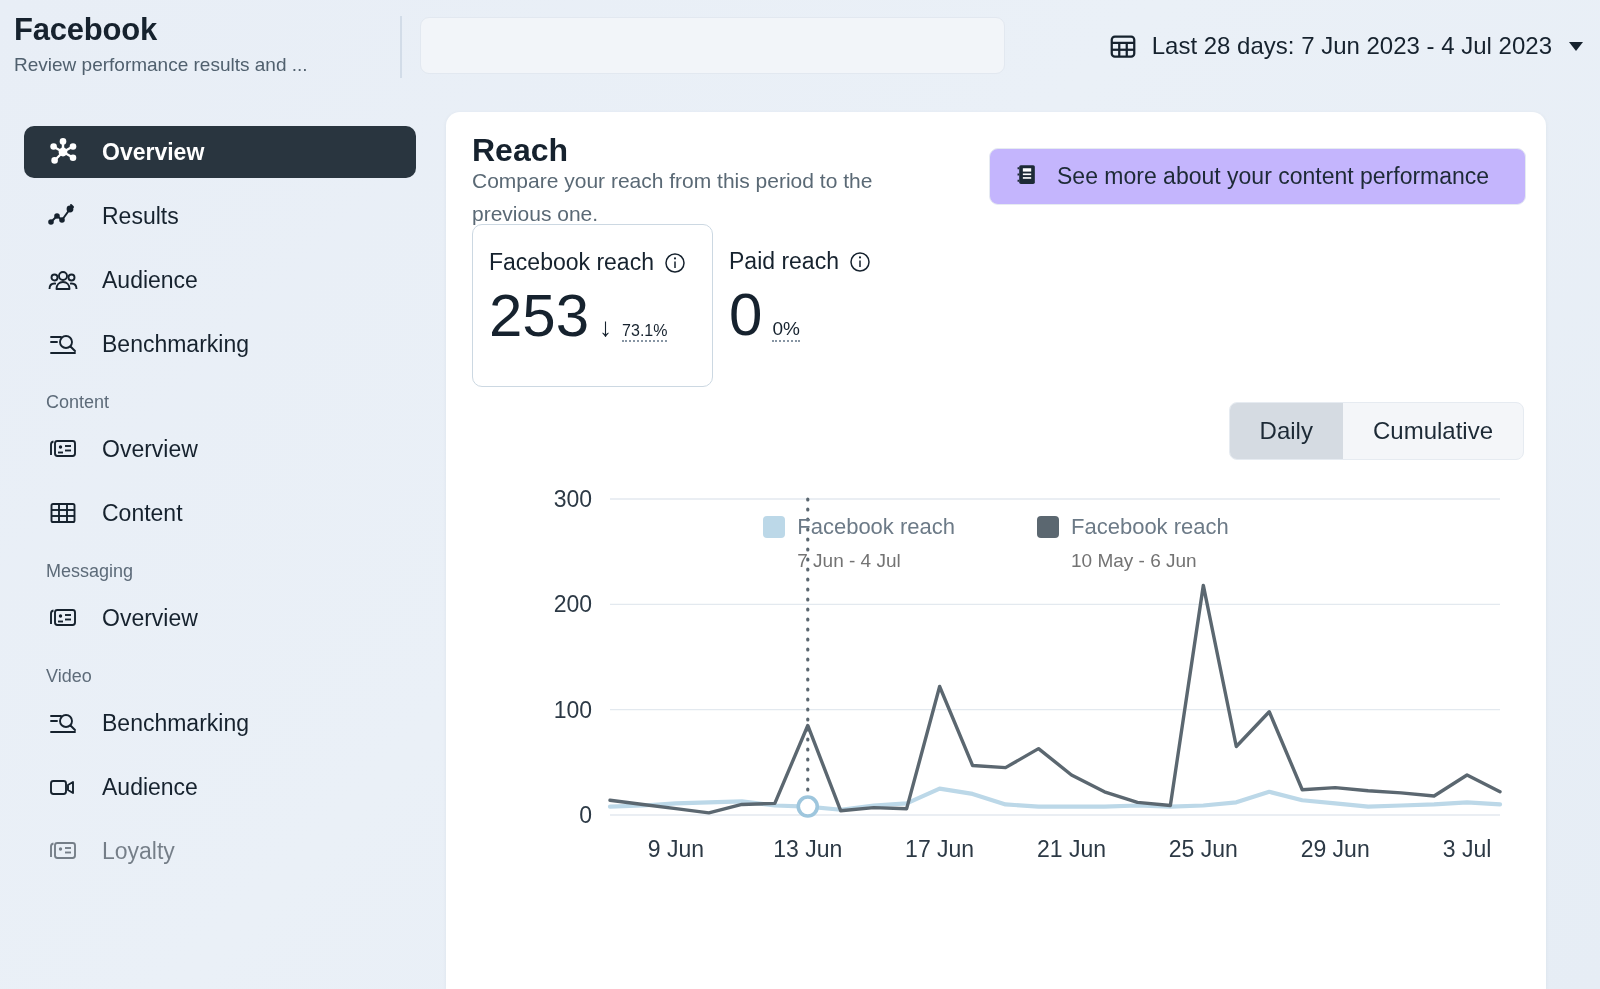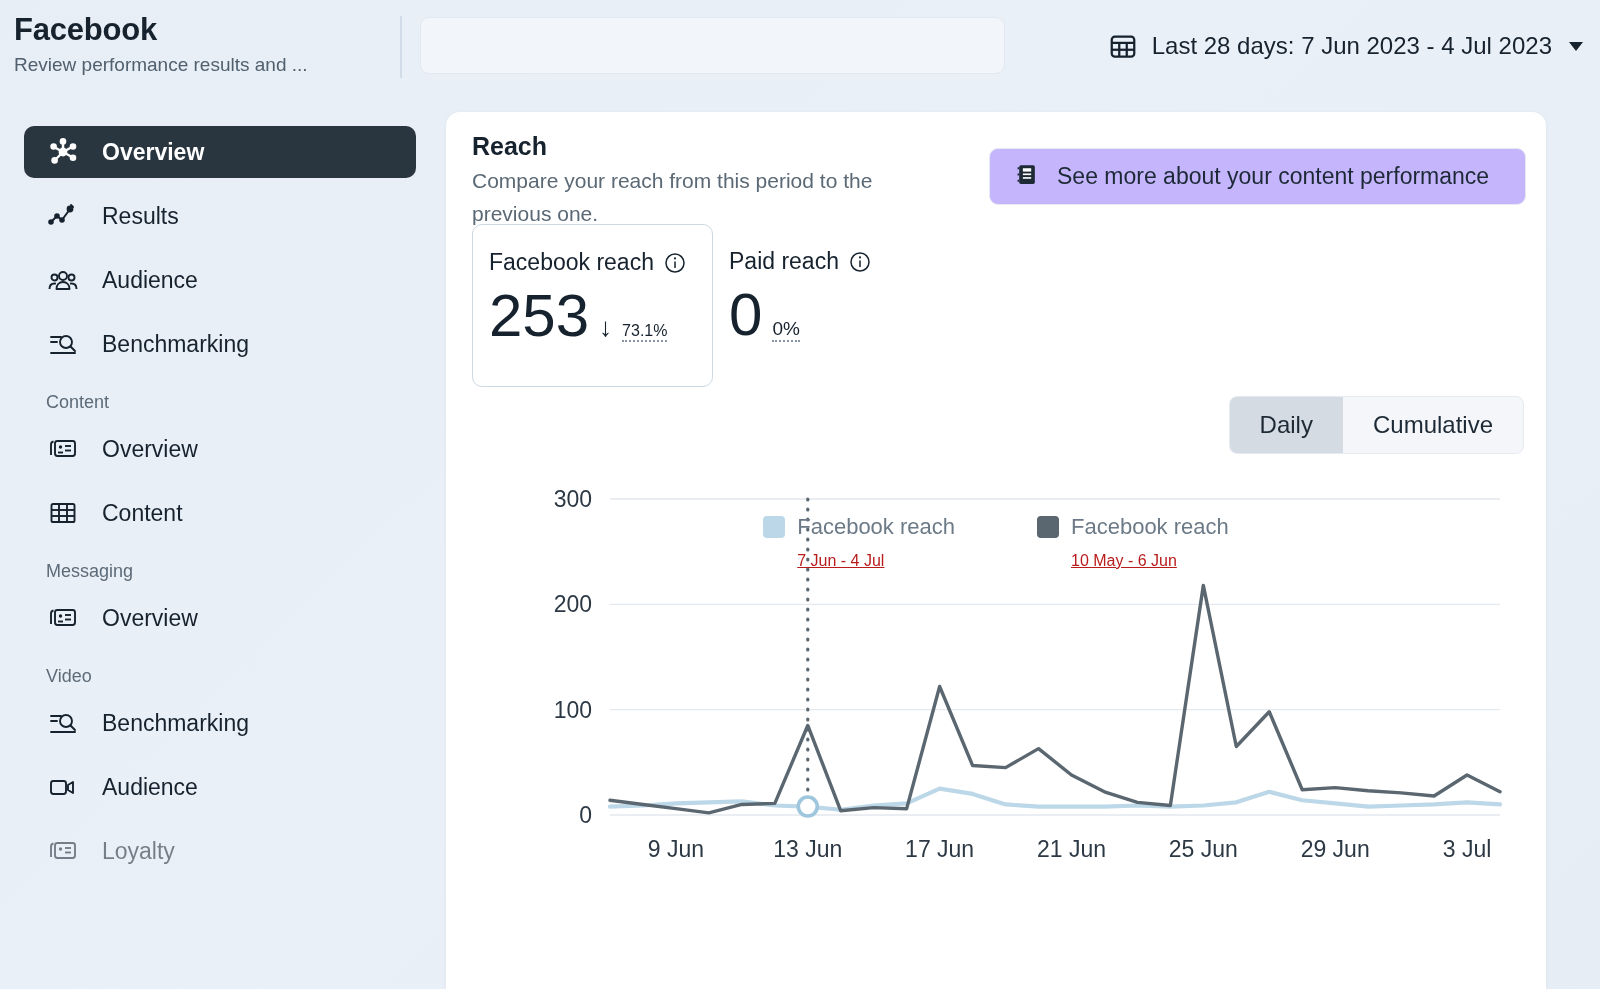--- a/index.html
+++ b/index.html
@@ -94,21 +94,21 @@
   .main-card {
     position: absolute; left: 446px; top: 112px;
     width: 1100px; height: 877px;
     background: #ffffff;
     border-radius: 14px 14px 0 0;
     box-shadow: 0 1px 4px rgba(30,50,70,0.06);
     overflow: hidden;
   }
   .reach-title {
     position: absolute; left: 26px; top: 20px;
-    font-size: 25px; font-weight: 700; color: #16222e;
+    font-size: 32px; font-weight: 700; color: #16222e;
   }
   .reach-desc {
     position: absolute; left: 26px; top: 52px;
     width: 450px;
     font-size: 21px; line-height: 33px; color: #5a6975;
   }
   .content-perf-btn {
     position: absolute; left: 543px; top: 36px;
     width: 537px; height: 57px;
     background: #c4b5fd;
@@ -144,21 +144,21 @@
   .metric-arrow { font-size: 26px; color: #16222e; }
   .metric-delta {
     font-size: 16px; color: #16222e;
     border-bottom: 2px dotted #8795a3;
     cursor: help;
   }
   .metric-delta.small { font-size: 19px; }
 
   
   .toggle {
-    position: absolute; right: 22px; top: 284px;
+    position: absolute; right: 22px; top: 290px;
     display: flex;
     border-radius: 8px; overflow: hidden;
     background: #f4f6f9;
     border: 1px solid #e6ebf1;
   }
   .toggle-opt {
     height: 56px; padding: 0 30px;
     display: flex; align-items: center; justify-content: center;
     font-size: 24px; color: #1d2a36;
     cursor: pointer;
@@ -176,21 +176,21 @@
     width: 1100px;
     display: flex; justify-content: center; gap: 82px;
   }
   .legend-item { display: flex; align-items: flex-start; gap: 12px; cursor: pointer; }
   .legend-swatch {
     width: 22px; height: 22px; border-radius: 4px; margin-top: 6px;
     flex: 0 0 22px;
   }
   .legend-text { display: flex; flex-direction: column; }
   .legend-label { font-size: 22px; color: #6c7a87; line-height: 34px; }
-  .legend-range { font-size: 16px; color: #b91c1c; line-height: 34px; text-decoration: underline; }
+  .legend-range { font-size: 19px; color: #737373; line-height: 34px; }
 </style>
 </head>
 <body>
 
 <div id="app">
 
   <div class="header">
     <div class="page-title">Facebook</div>
     <div class="page-subtitle">Review performance results and ...</div>
     <div class="header-divider"></div>

